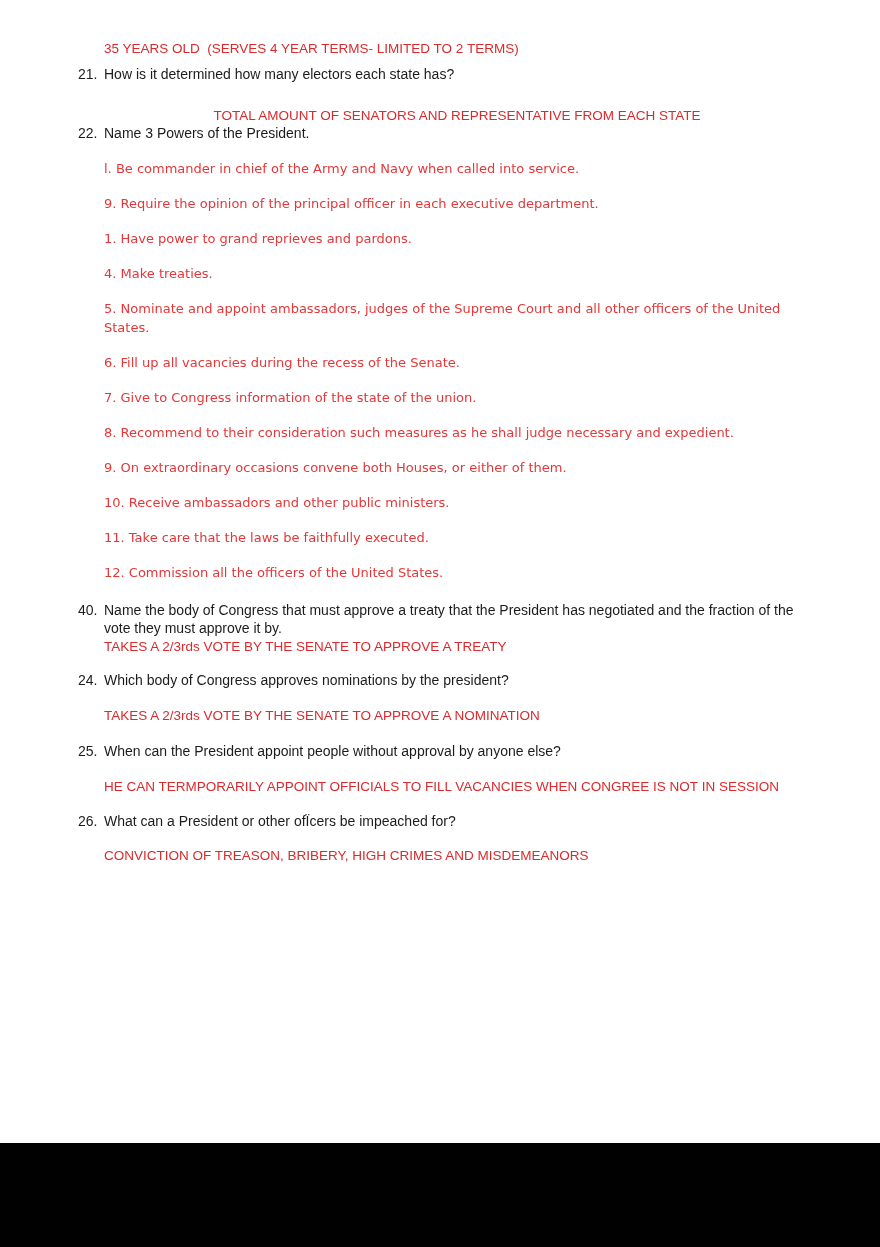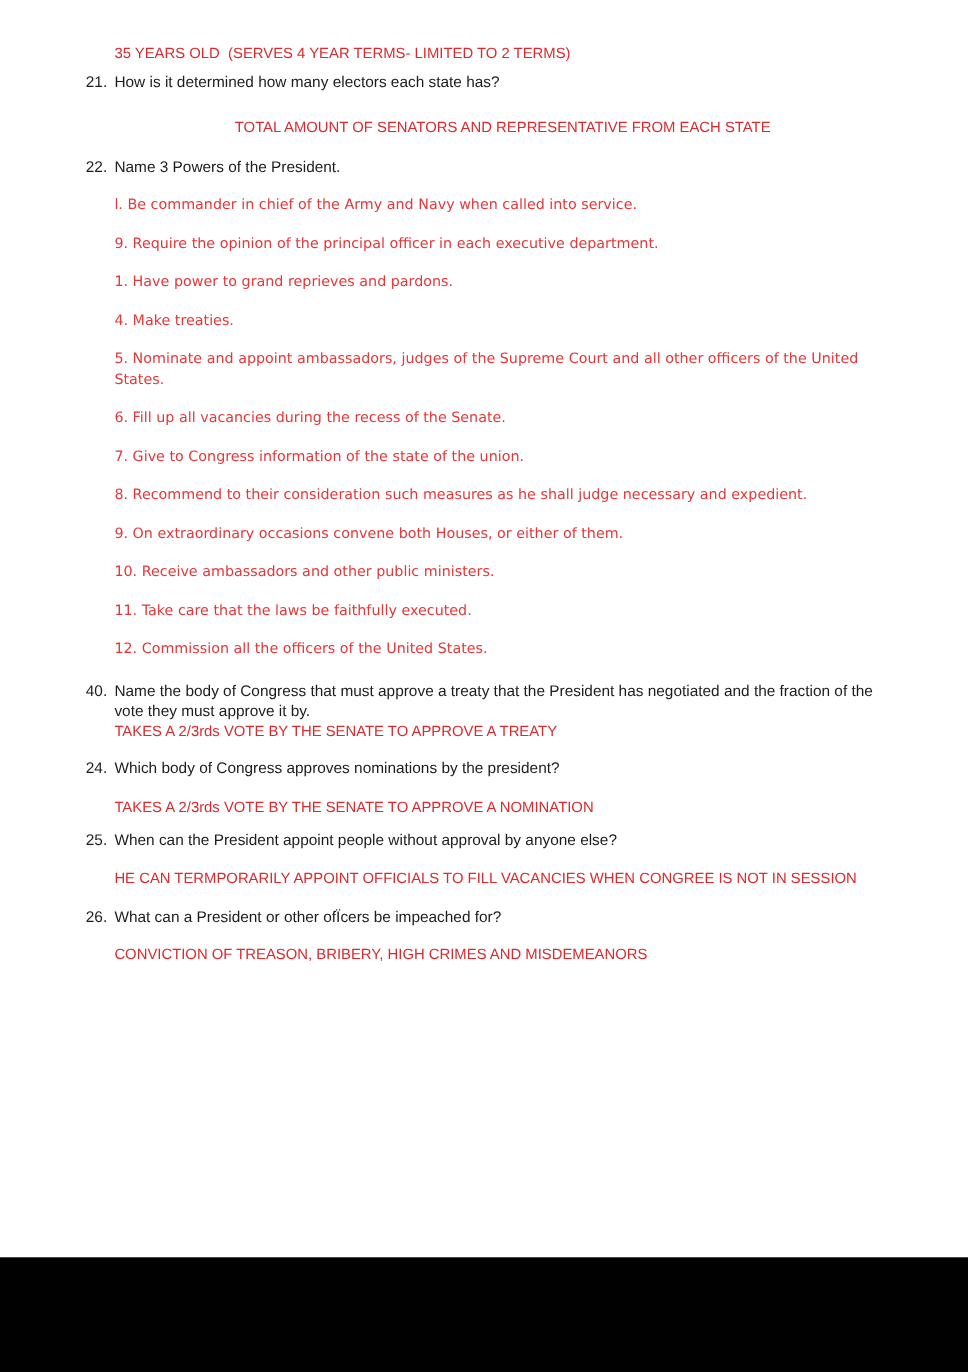--- a/index.html
+++ b/index.html
@@ -50,26 +50,26 @@
     color: var(--powers_red);
     font-family: "DejaVu Sans", sans-serif;
     font-size: 13px;
     line-height: 19px;
     max-width: 726px;
   }
   .power-item { margin-bottom: 16px; }
   .mt-lead { margin-top: 0; }
   .mt-q21 { margin-top: 8px; }
   .mt-a21 { margin-top: 24px; text-align: center; }
-  .mt-q22 { margin-top: 18px; }
+  .mt-q22 { }
   .mt-q23 { margin-top: 19px; }
   .mt-a23 { margin-top: 1px; }
   .mt-q24 { margin-top: 16px; }
   .mt-a24 { margin-top: 18px; }
-  .mt-q25 { margin-top: 12px; }
+  .mt-q25 { margin-top: 18px; }
   .mt-a25 { margin-top: 18px; }
   .mt-q26 { margin-top: 17px; }
   .mt-a26 { margin-top: 17px; }
   .footer {
     position: absolute;
     left: 0;
     bottom: 0;
     width: 880px;
     height: 104px;
     background: var(--footer);

